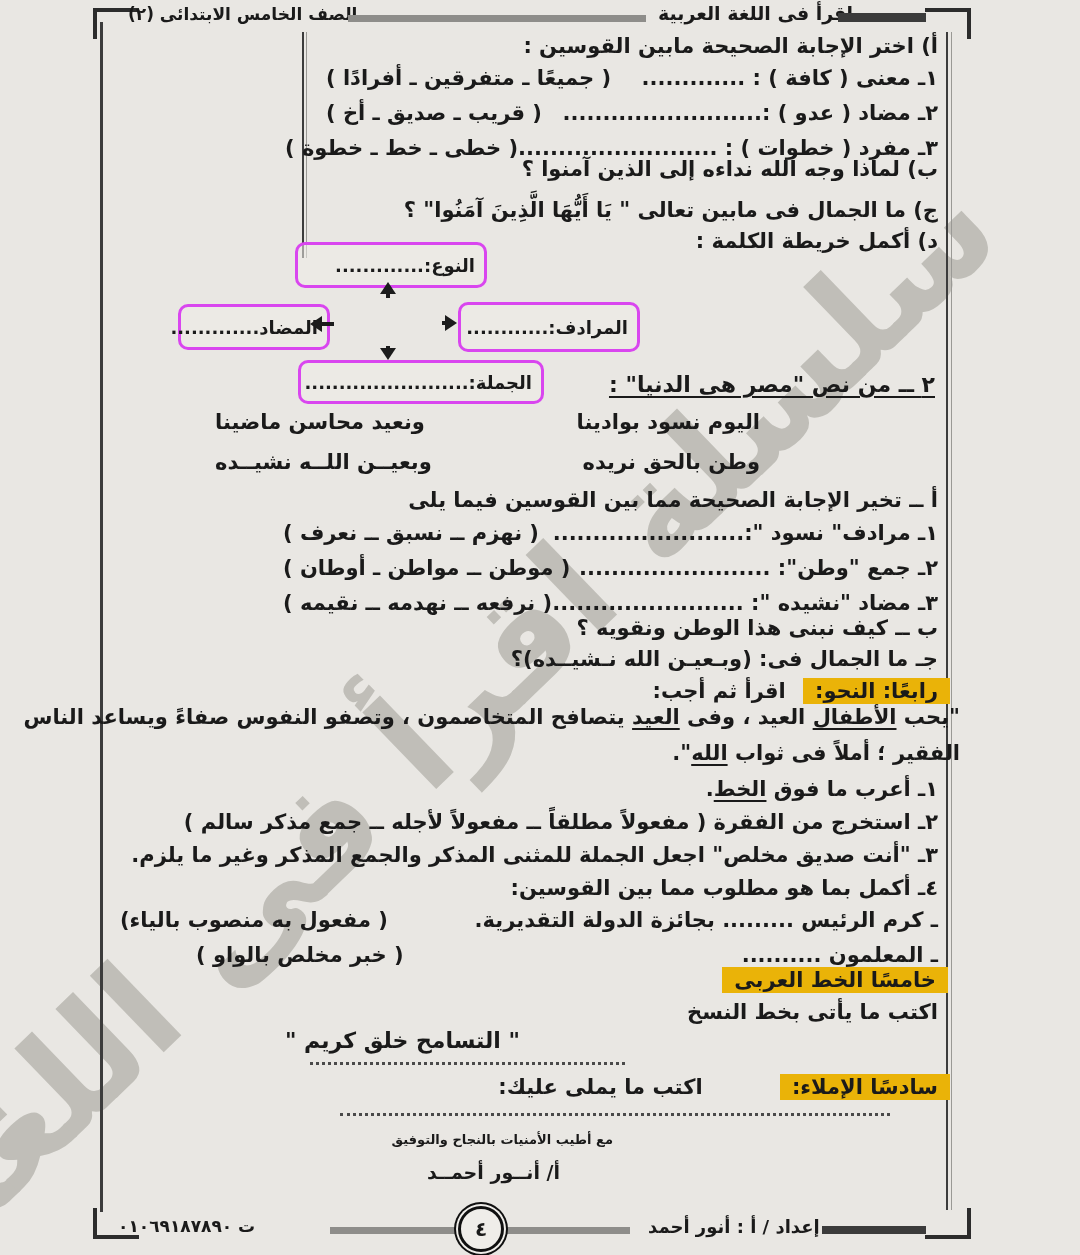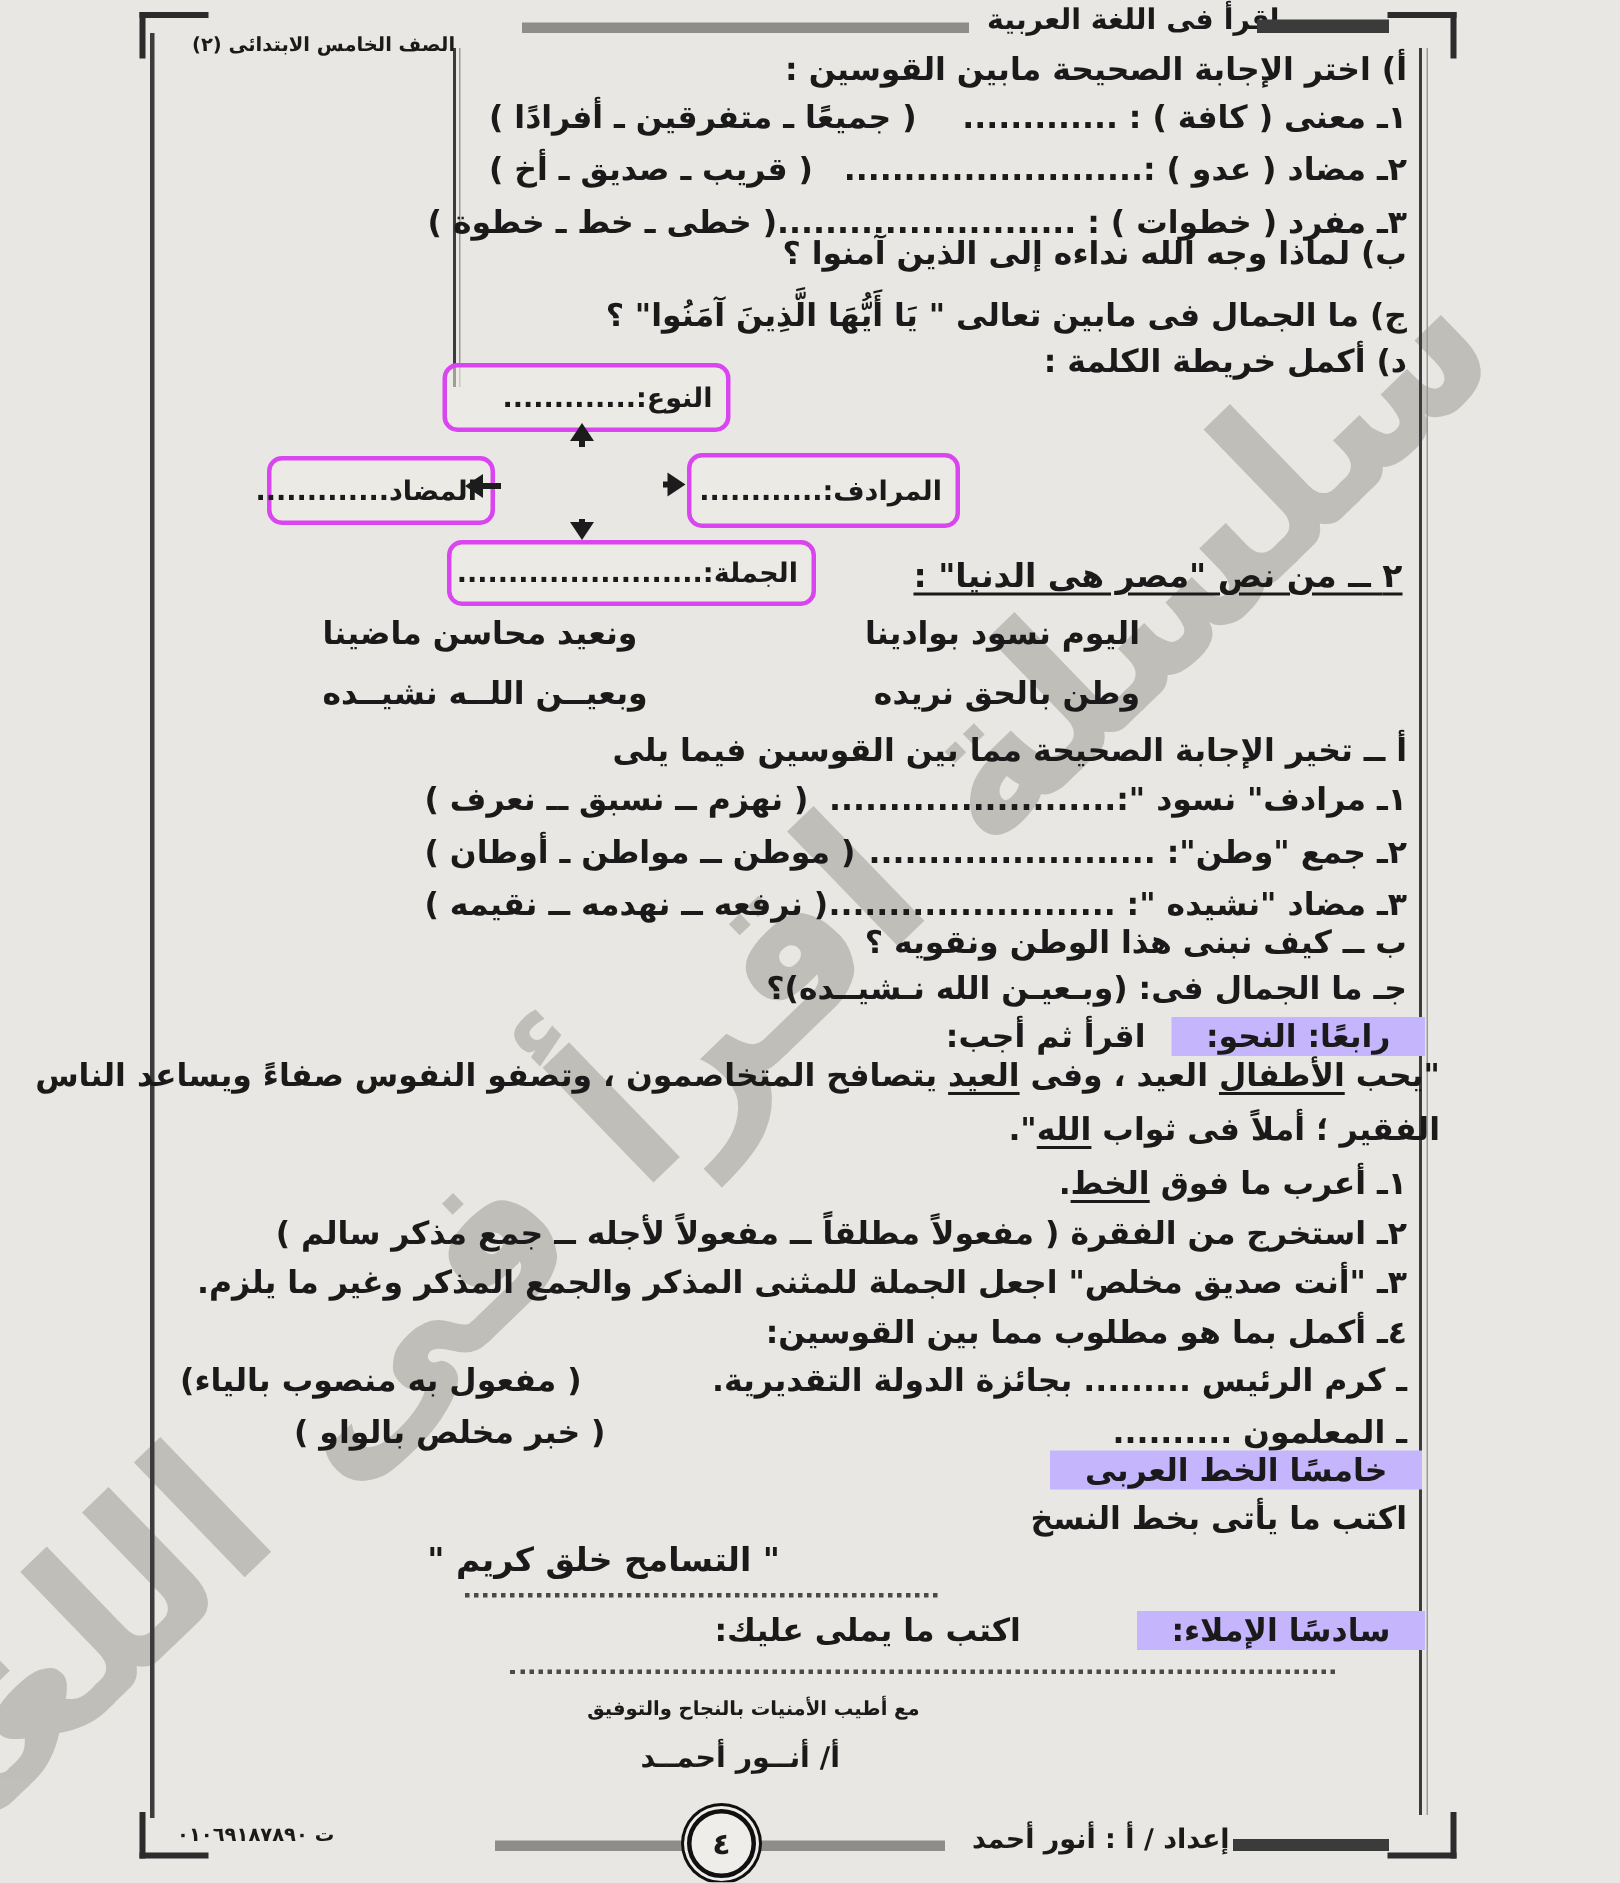--- a/index.html
+++ b/index.html
@@ -3,21 +3,21 @@
 <meta charset="utf-8">
 <style>
   html,body{margin:0;padding:0;}
   body{background:#e9e7e3;font-family:"DejaVu Sans",sans-serif;}
   .page{position:relative;width:1080px;height:1255px;background:#e9e7e3;overflow:hidden;color:#1a1a1a;}
 
   
   .t{position:absolute;direction:rtl;white-space:nowrap;font-weight:bold;font-size:21px;color:#1a1a1a;}
   .row{position:absolute;direction:rtl;display:flex;justify-content:space-between;white-space:nowrap;font-weight:bold;font-size:21px;color:#1a1a1a;}
   .u{text-decoration:underline;text-underline-offset:4px;text-decoration-thickness:2px;}
-  .hl{background:#c4b5fd;padding:1px 23px;}
+  .hl{background:#eab308;padding:1px 12px;}
 
   
   .bar{position:absolute;background:#8e8d8a;}
   .bar-dark{position:absolute;background:#3b3b3b;}
   .vline{position:absolute;background:#3c3c3c;}
   .vline-thin{position:absolute;background:#9a9995;}
   .corner{position:absolute;width:42px;height:27px;}
   .corner.tl{border-top:4px solid #2c2c2c;border-left:4px solid #2c2c2c;}
   .corner.tr{border-top:4px solid #2c2c2c;border-right:4px solid #2c2c2c;}
   .corner.bl{border-bottom:4px solid #2c2c2c;border-left:4px solid #2c2c2c;}
@@ -50,21 +50,21 @@
     <div class="corner tr" style="left:925px;top:8px;"></div>
     <div class="corner bl" style="left:93px;top:1208px;"></div>
     <div class="corner br" style="left:925px;top:1208px;"></div>
 
     <div class="vline" style="left:100px;top:22px;width:3px;height:1190px;"></div>
     <div class="vline" style="left:946px;top:32px;width:2px;height:1178px;"></div>
     <div class="vline-thin" style="left:951px;top:32px;width:1px;height:1178px;"></div>
     <div class="vline" style="left:302px;top:32px;width:2px;height:226px;"></div>
     <div class="vline-thin" style="left:306px;top:32px;width:1px;height:226px;"></div>
 
-    <div class="t" style="left:128px;top:4px;font-size:13px;margin-top:19px;">الصف الخامس الابتدائى (٢)</div>
+    <div class="t" style="left:128px;top:4px;font-size:17px;">الصف الخامس الابتدائى (٢)</div>
     <div class="bar" style="left:348px;top:15px;width:298px;height:7px;"></div>
     <div class="t" style="left:658px;top:2px;font-size:19px;">اقرأ فى اللغة العربية</div>
     <div class="bar-dark" style="left:838px;top:13px;width:88px;height:9px;"></div>
 
     <div class="t" style="right:142px;top:34px;">أ) اختر الإجابة الصحيحة مابين القوسين :</div>
 
     <div class="row" style="right:142px;top:66px;width:612px;">
       <span>١ـ معنى ( كافة ) : .............</span>
       <span>( جميعًا ـ متفرقين ـ أفرادًا )</span>
     </div>
@@ -180,21 +180,21 @@
     <div class="t" style="right:130px;top:1075px;">
       <span class="hl">سادسًا الإملاء:</span>
       <span style="margin-right:70px;">اكتب ما يملى عليك:</span>
     </div>
 
     <div class="dotted" style="left:340px;top:1113px;width:550px;"></div>
 
     <div class="t" style="right:467px;top:1132px;font-size:13px;">مع أطيب الأمنيات بالنجاح والتوفيق</div>
     <div class="t" style="right:520px;top:1161px;font-size:19px;">أ/ أنــور أحمــد</div>
 
-    <div class="t" style="left:118px;top:1216px;font-size:13px;">ت ٠١٠٦٩١٨٧٨٩٠</div>
+    <div class="t" style="left:118px;top:1216px;font-size:17px;">ت ٠١٠٦٩١٨٧٨٩٠</div>
     <div class="bar" style="left:330px;top:1227px;width:300px;height:7px;"></div>
     <div class="page-num">
       <span>٤</span>
     </div>
     <div class="t" style="left:648px;top:1216px;font-size:18px;">إعداد / أ : أنور أحمد</div>
     <div class="bar-dark" style="left:822px;top:1226px;width:104px;height:8px;"></div>
 
   </div>
 </div>
 

